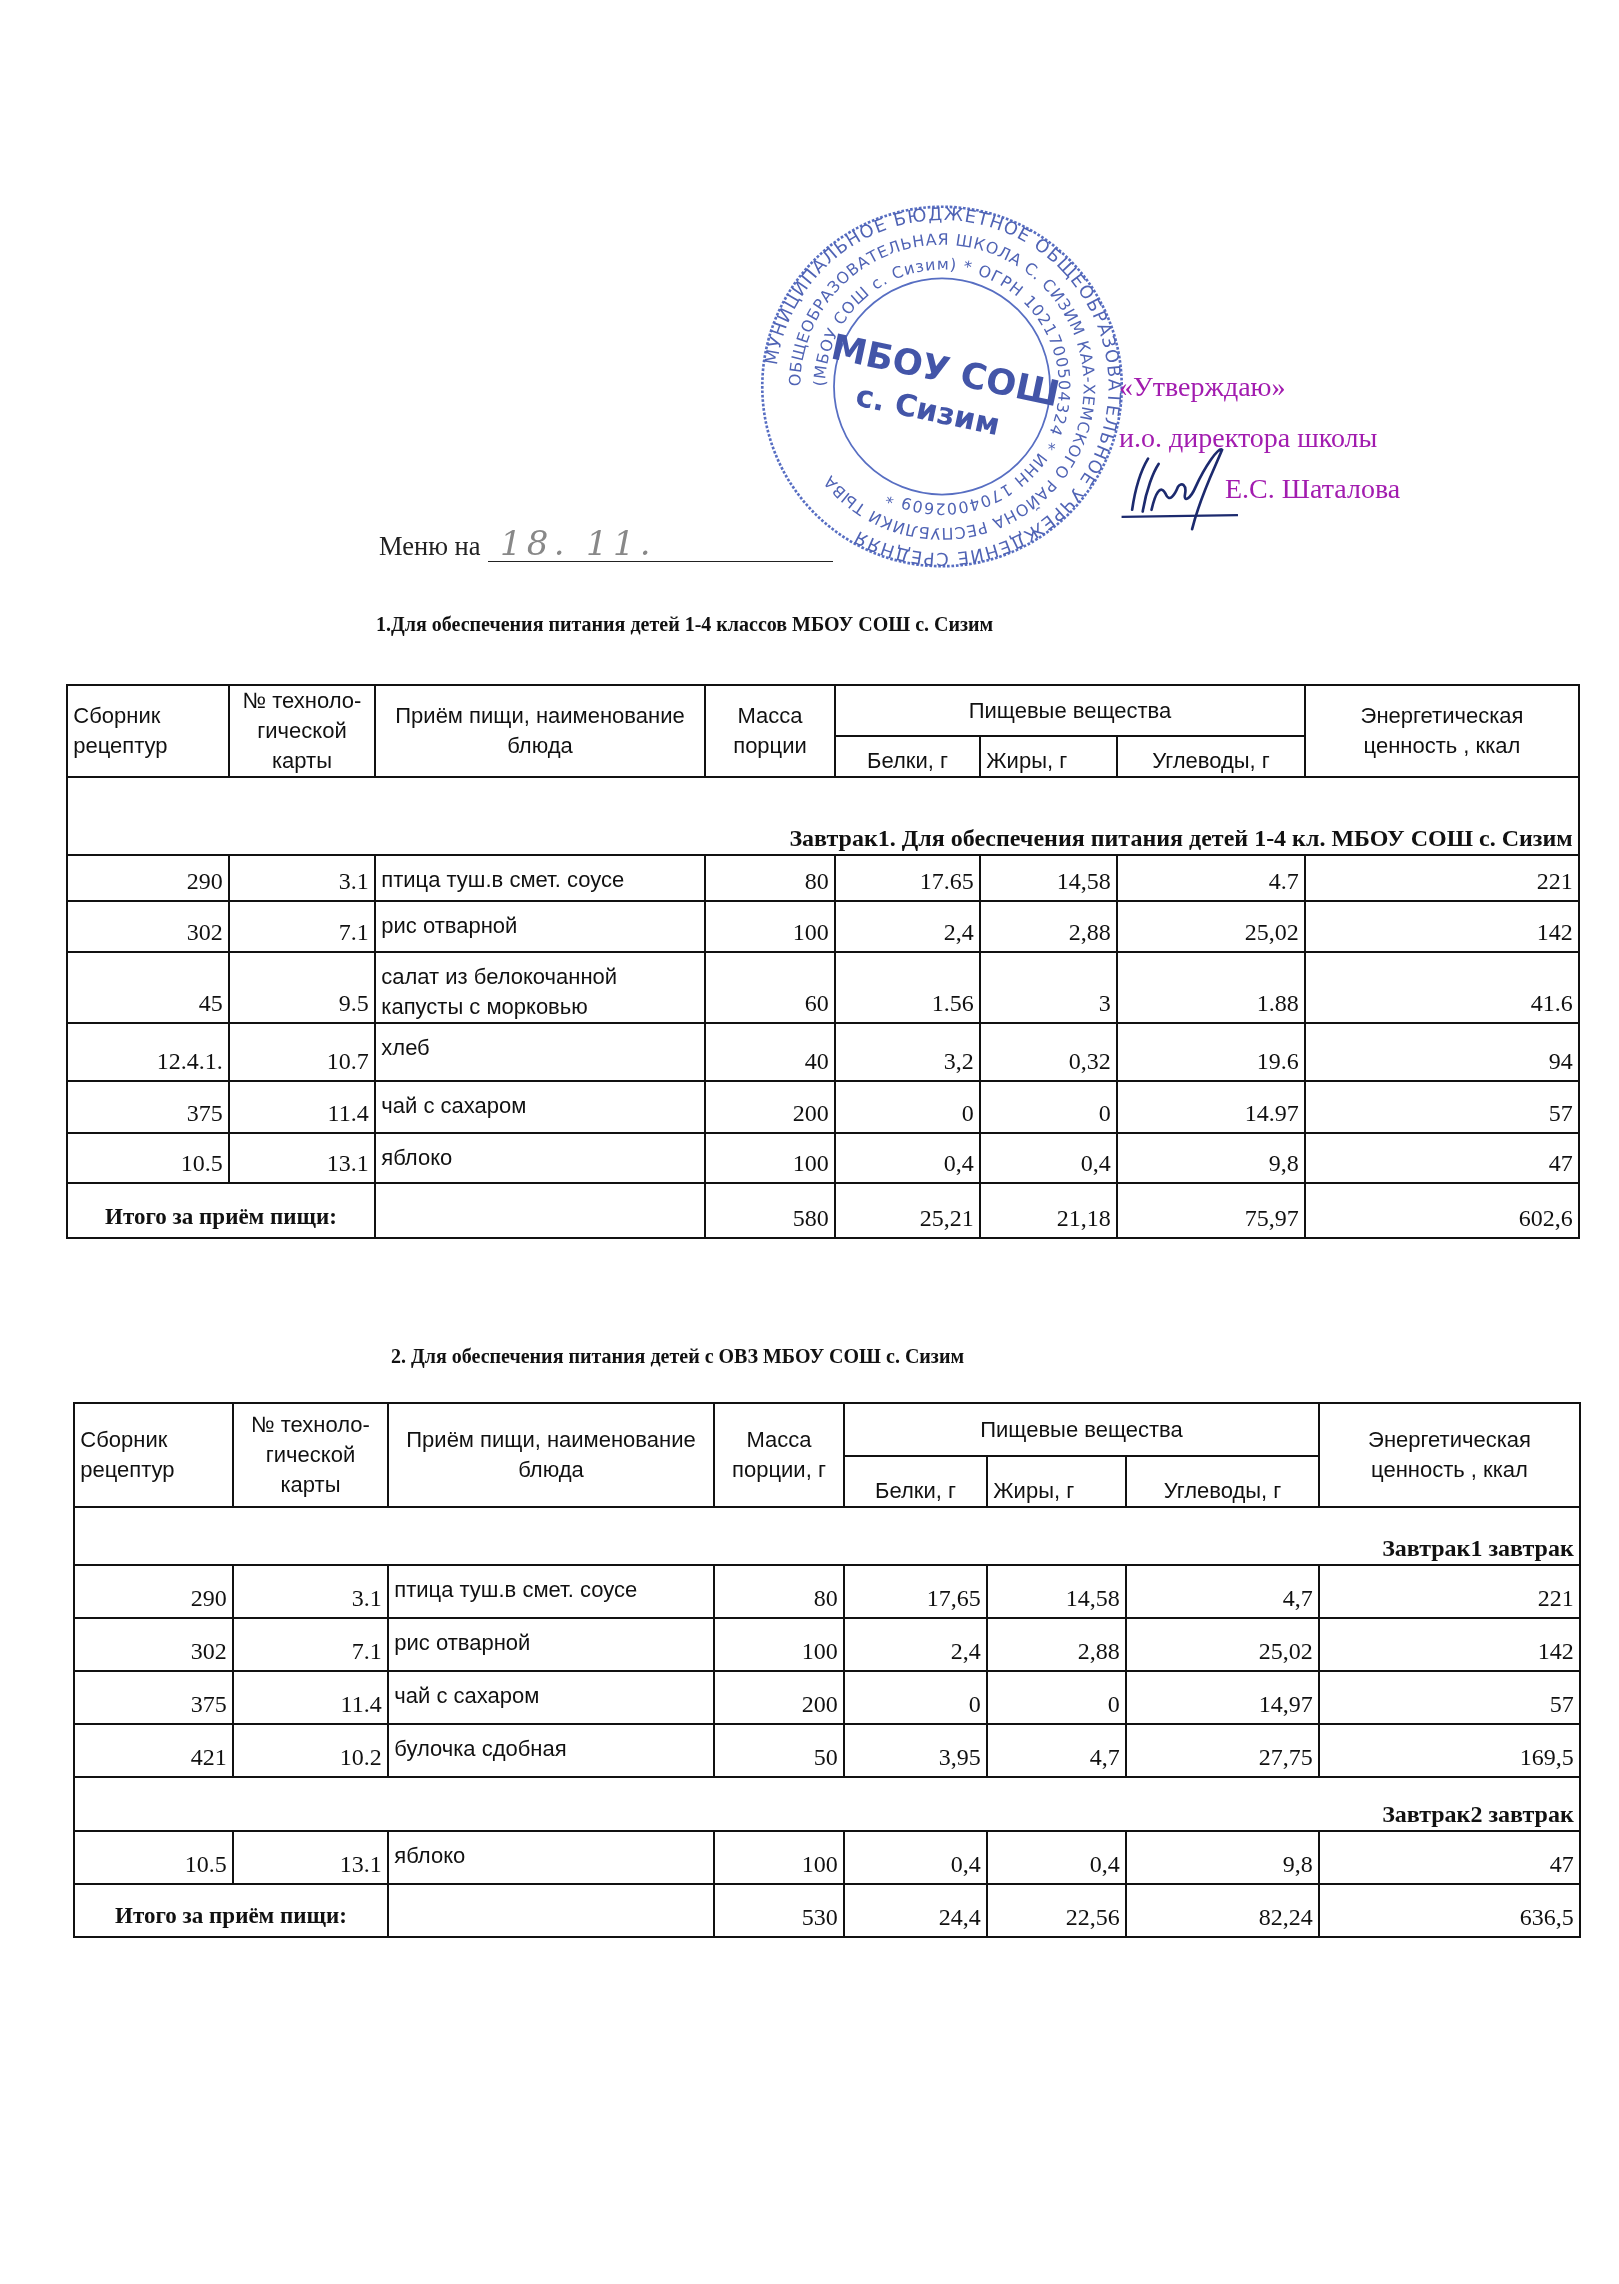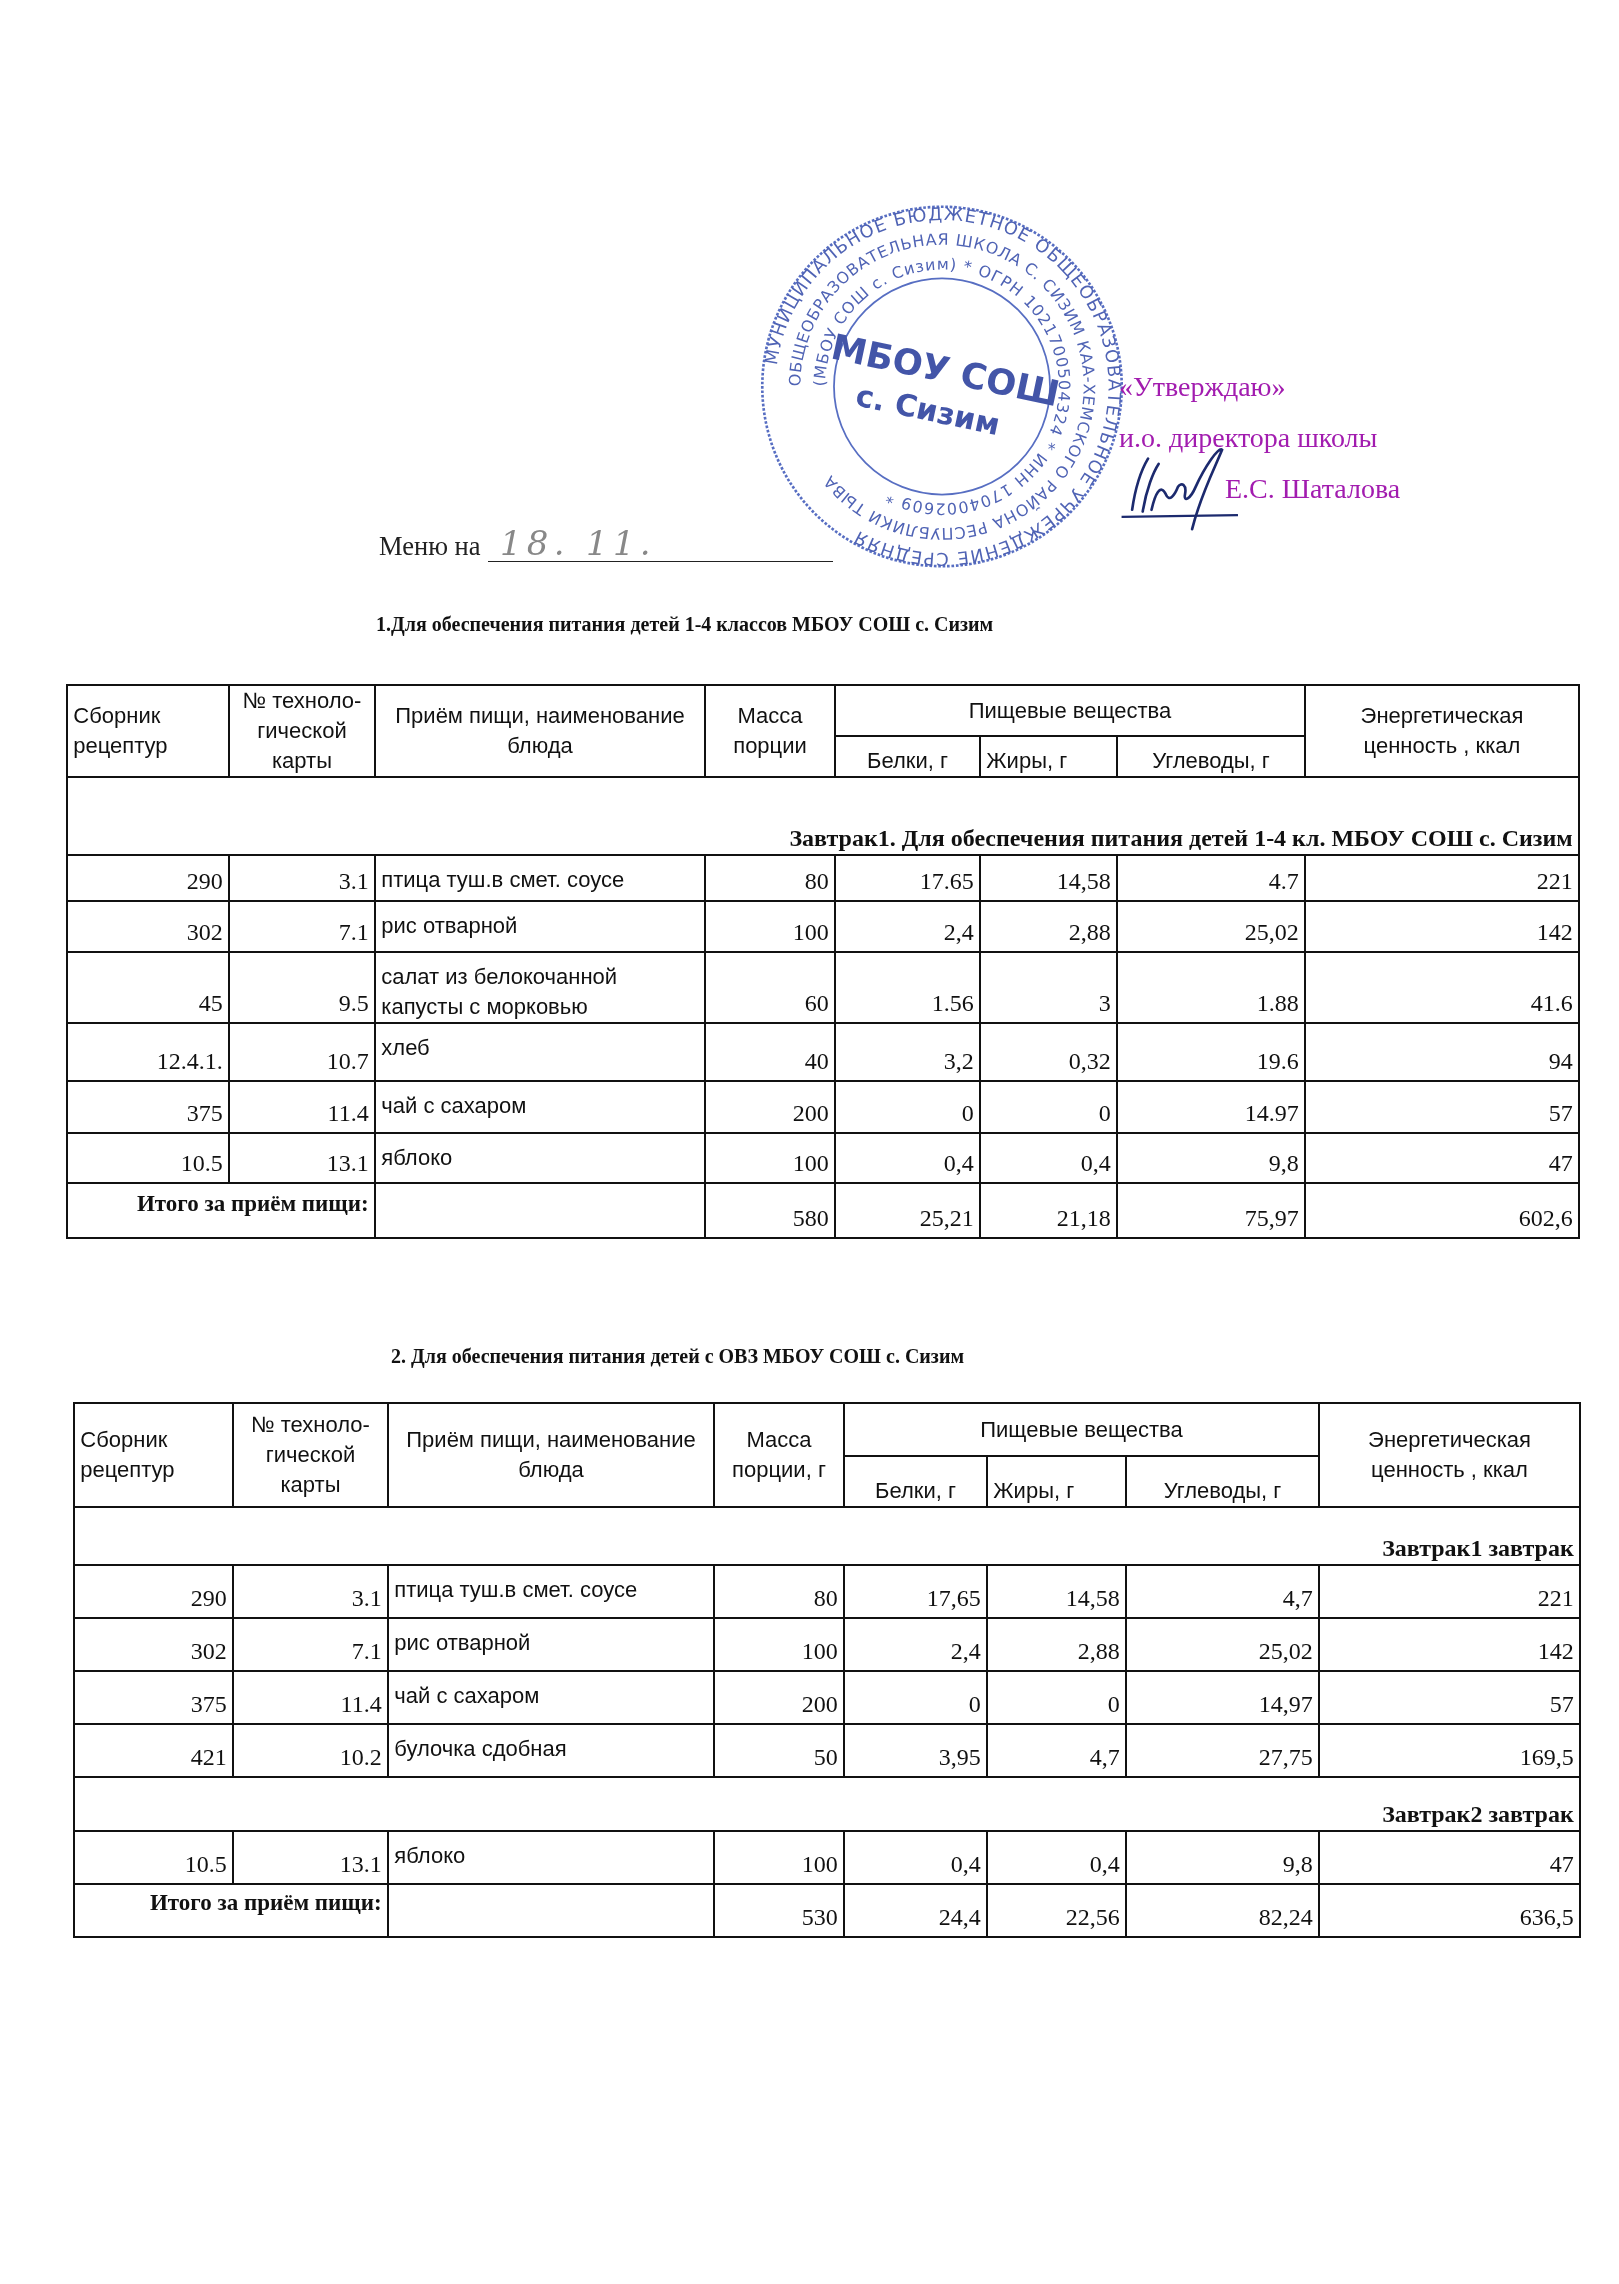--- a/index.html
+++ b/index.html
@@ -33,21 +33,21 @@
   
   table.menu { position: absolute; border-collapse: collapse; font-family: "Liberation Sans", sans-serif; font-size: 22px; color: #111; table-layout: fixed; }
   table.menu td, table.menu th { border: 2.2px solid #111; padding: 0 5.3px; font-weight: normal; }
   table.menu th { text-align: center; line-height: 30px; font-size: 22px; }
   table.menu th.left { text-align: left; }
   table.menu td.num { text-align: right; vertical-align: bottom; padding-bottom: 5.3px; font-family: "Liberation Serif", serif; font-size: 24px; }
   table.menu td.code { text-align: right; vertical-align: bottom; padding-bottom: 5.3px; font-family: "Liberation Serif", serif; font-size: 24px; }
   table.menu td.dish { text-align: left; vertical-align: top; padding-top: 8.8px; line-height: 30px; }
   table.menu td.section { text-align: right; vertical-align: bottom; padding-bottom: 1.8px; font-family: "Liberation Serif", serif; font-weight: bold; font-size: 24px; white-space: nowrap; }
   table.menu td.section .meal { display: inline-block; width: 155px; }
-  table.menu td.total-label { text-align: right; vertical-align: bottom; padding-bottom: 20px; font-family: "Liberation Serif", serif; font-weight: bold; font-size: 23px; white-space: nowrap; }
+  table.menu td.total-label { text-align: center; vertical-align: bottom; padding-bottom: 7px; font-family: "Liberation Serif", serif; font-weight: bold; font-size: 23px; white-space: nowrap; }
 
   #table1 { left: 66px; top: 684px; width: 1513px; }
   #table2 { left: 73px; top: 1402px; width: 1506px; }
 </style>
 </head>
 <body>
 
 <svg id="stamp" class="abs" viewBox="0 0 420 410">
   <defs>
     <path id="ring-outer" d="M 210 205 m -188 0 a 188 188 0 1 1 376 0 a 188 188 0 1 1 -376 0"></path>

